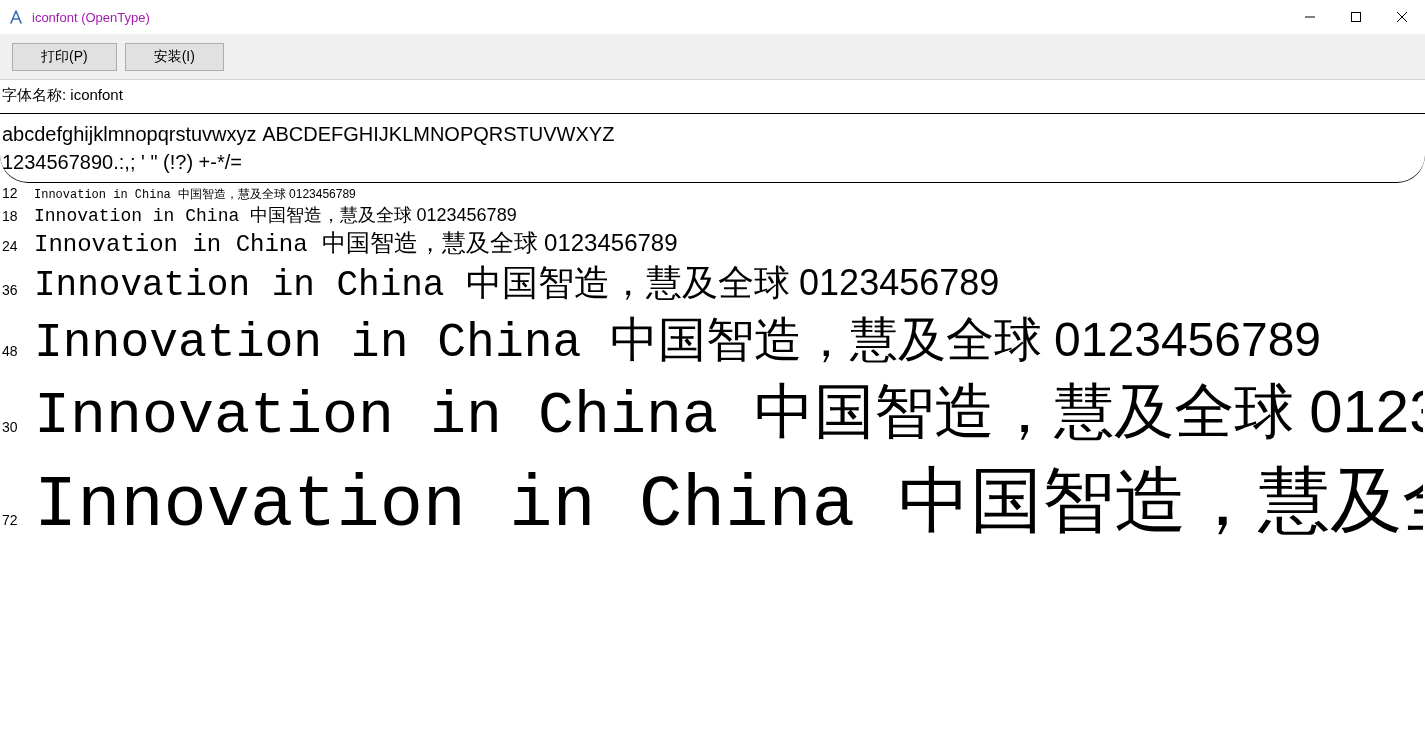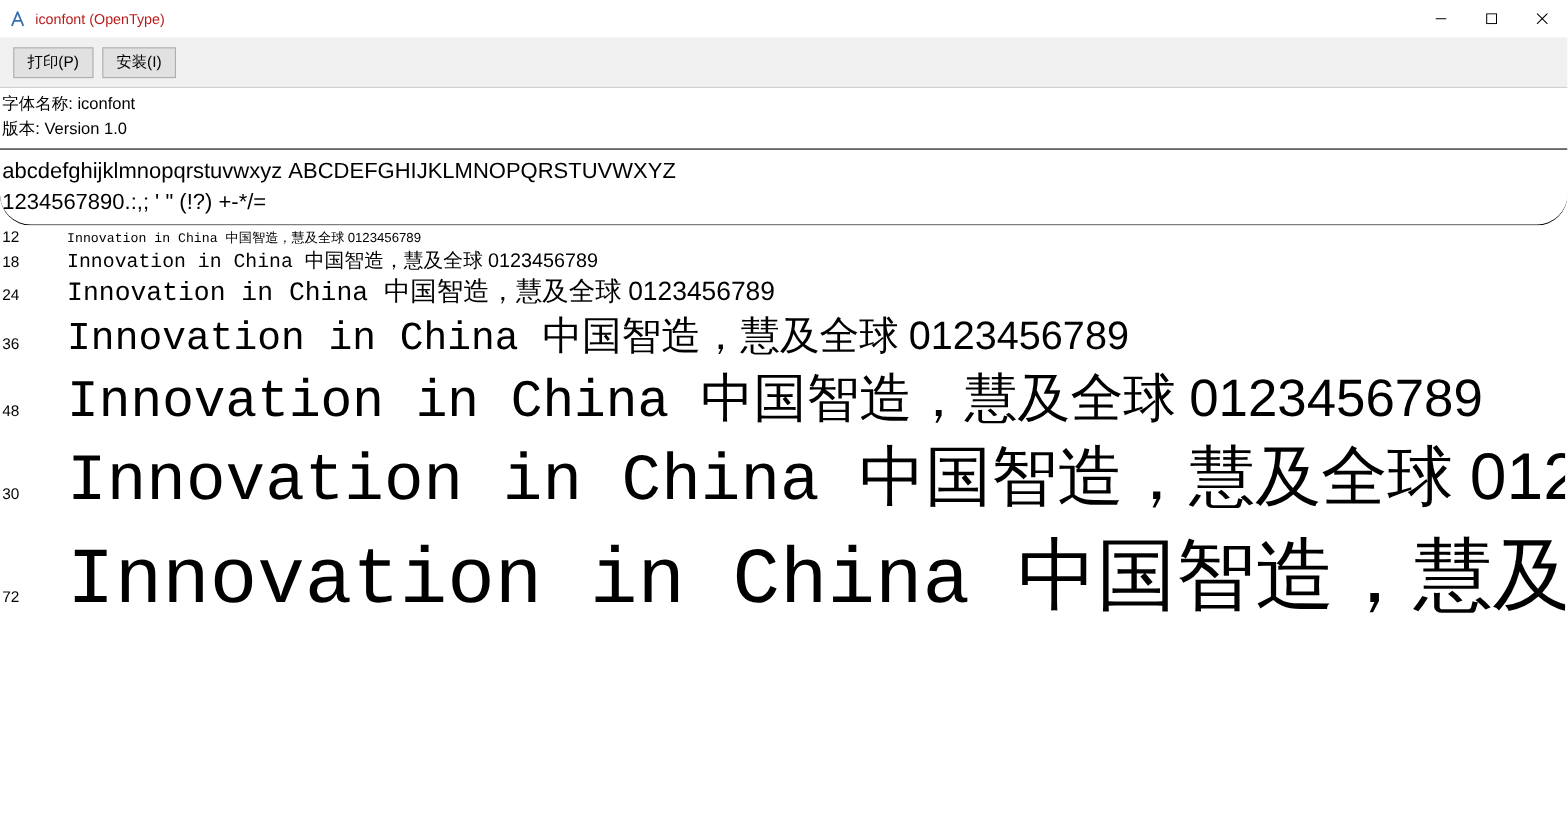--- a/index.html
+++ b/index.html
@@ -22,21 +22,21 @@
   }
   .titlebar-icon {
     width: 16px; height: 16px;
     margin-right: 8px;
     display: flex;
     align-items: center;
     justify-content: center;
   }
   .titlebar-title {
     font-size: 13px;
-    color: #b91c1c;
+    color: #a21caf;
     flex: 1;
   }
   .win-controls {
     display: flex;
     height: 100%;
   }
   .win-btn {
     width: 46px;
     height: 100%;
     display: flex;
@@ -53,21 +53,21 @@
     background: #f0f0f0;
     display: flex;
     align-items: center;
     padding: 0 12px;
     gap: 8px;
     border-bottom: 1px solid #d0d0d0;
   }
   .btn {
     background: #e1e1e1;
     border: 1px solid #adadad;
-    padding: 4px 12px;
+    padding: 4px 28px;
     font-size: 14px;
     font-family: "Microsoft YaHei", sans-serif;
     cursor: default;
   }
   .info {
     padding: 4px 2px 6px 2px;
     font-size: 15px;
     line-height: 1.5;
     border-bottom: 1px solid #000;
   }
@@ -86,21 +86,20 @@
   .samples {
     flex: 1;
     overflow: hidden;
     padding: 2px 2px 0 2px;
   }
   .sample-row {
     display: flex;
     align-items: baseline;
     white-space: nowrap;
     overflow: hidden;
-    gap: 27px;
   }
   .sample-size {
     font-size: 14px;
     width: 32px;
     flex-shrink: 0;
     font-family: Arial, sans-serif;
     color: #000;
   }
   .sample-text {
     overflow: hidden;
@@ -151,25 +150,20 @@
   <button class="btn">打印(P)</button>
   <button class="btn">安装(I)</button>
 </div>
 
 <div class="info">
   <div class="info-row">
     <span>字体名称:</span>
     <span> </span>
     <span>iconfont</span>
   </div>
-  <div class="info-row">
-    <span>版本:</span>
-    <span> </span>
-    <span>Version 1.0</span>
-  </div>
 </div>
 
 <div class="charset">
   <div class="charset-row">
     <span class="latin">abcdefghijklmnopqrstuvwxyz</span>
     <span class="latin"> </span>
     <span class="latin">ABCDEFGHIJKLMNOPQRSTUVWXYZ</span>
   </div>
   <div class="charset-row">
     <span class="latin">1234567890.:,; ' " (!?) +-*/=</span>

